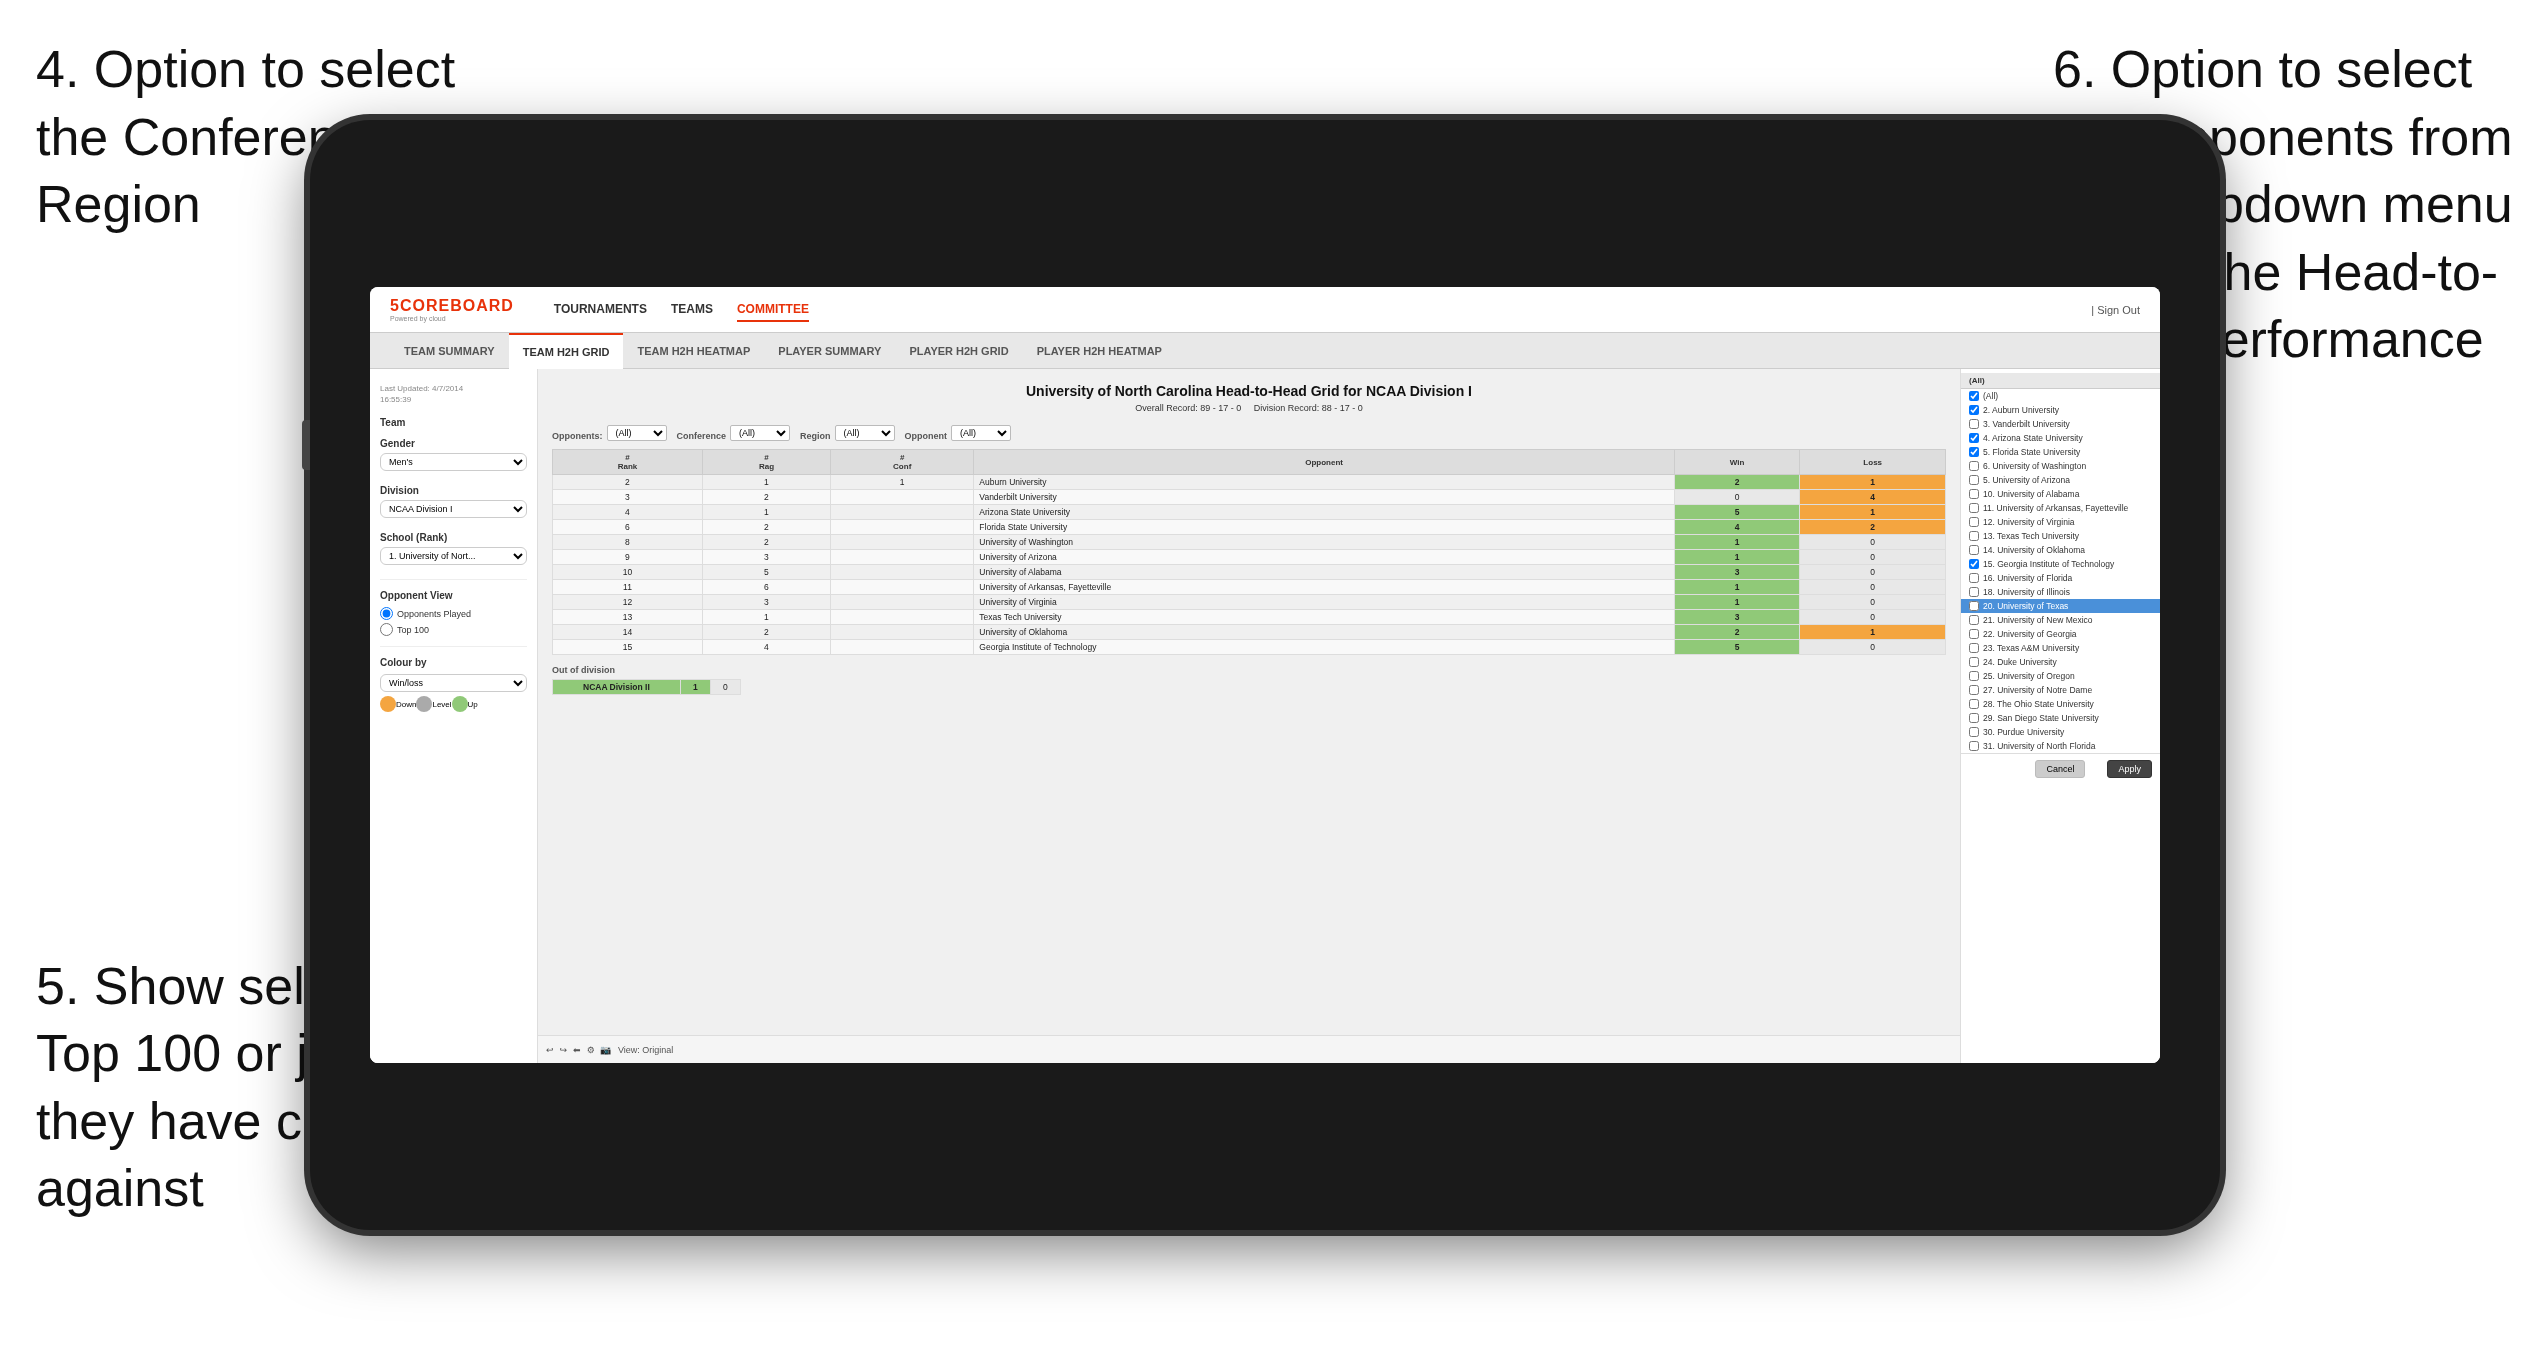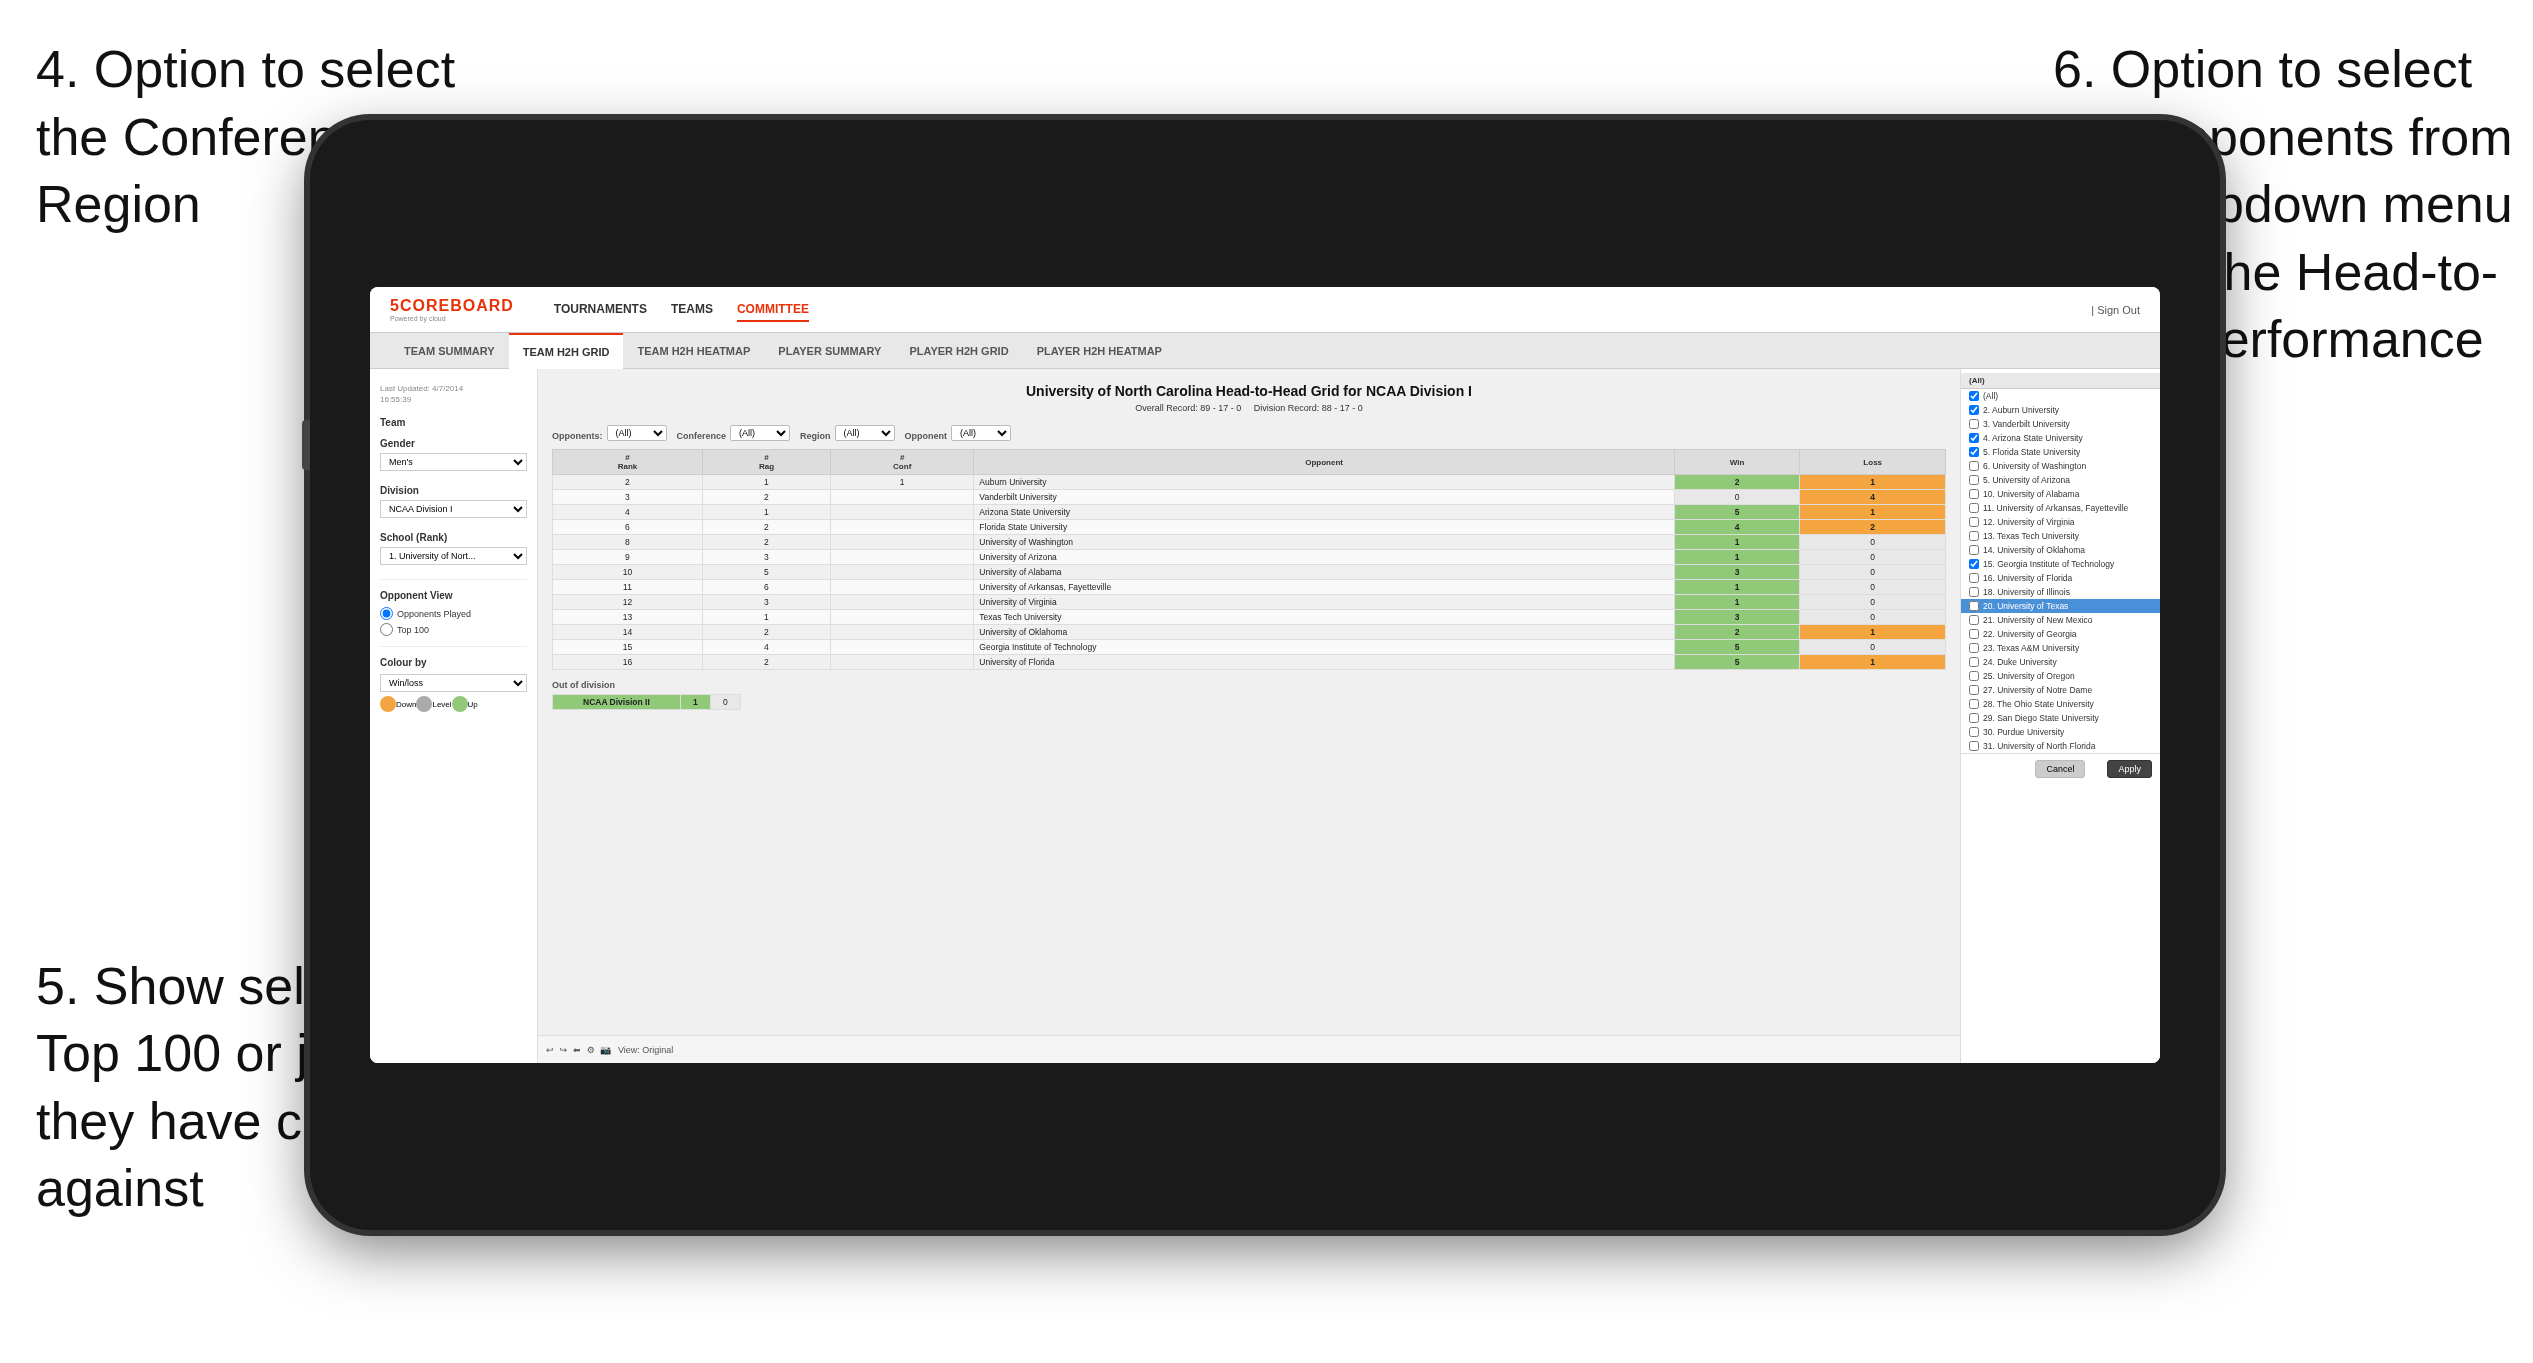--- a/index.html
+++ b/index.html
@@ -175,21 +175,21 @@
       font-weight: 700;
       color: #333;
       margin-bottom: 4px;
       margin-top: 10px;
     }
 
     .sidebar-select {
       width: 100%;
       font-size: 9px;
       border: 1px solid #ccc;
-      border-radius: 0;
+      border-radius: 6px;
       padding: 2px 4px;
       background: #fff;
       margin-bottom: 4px;
     }
 
     .sidebar-divider {
       border: none;
       border-top: 1px solid #eee;
       margin: 10px 0;
     }
@@ -674,28 +674,20 @@
       <td class="cell-loss">1</td>
     </tr>
               <tr>
       <td class="cell-num">15</td>
       <td class="cell-num">4</td>
       <td class="cell-num"></td>
       <td>Georgia Institute of Technology</td>
       <td class="cell-win">5</td>
       <td class="cell-zero">0</td>
     </tr>
-              <tr>
-      <td class="cell-num">16</td>
-      <td class="cell-num">2</td>
-      <td class="cell-num"></td>
-      <td>University of Florida</td>
-      <td class="cell-win">5</td>
-      <td class="cell-loss">1</td>
-    </tr>
             </tbody>
         </table>
 
         <div class="out-of-div-label">Out of division</div>
         <table class="data-table" style="width:auto;">
           <tbody>
             <tr>
               <td style="background:#90c978;font-weight:700;padding:2px 30px;">NCAA Division II</td>
               <td class="cell-win" style="width:30px;">1</td>
               <td class="cell-zero" style="width:30px;">0</td>

